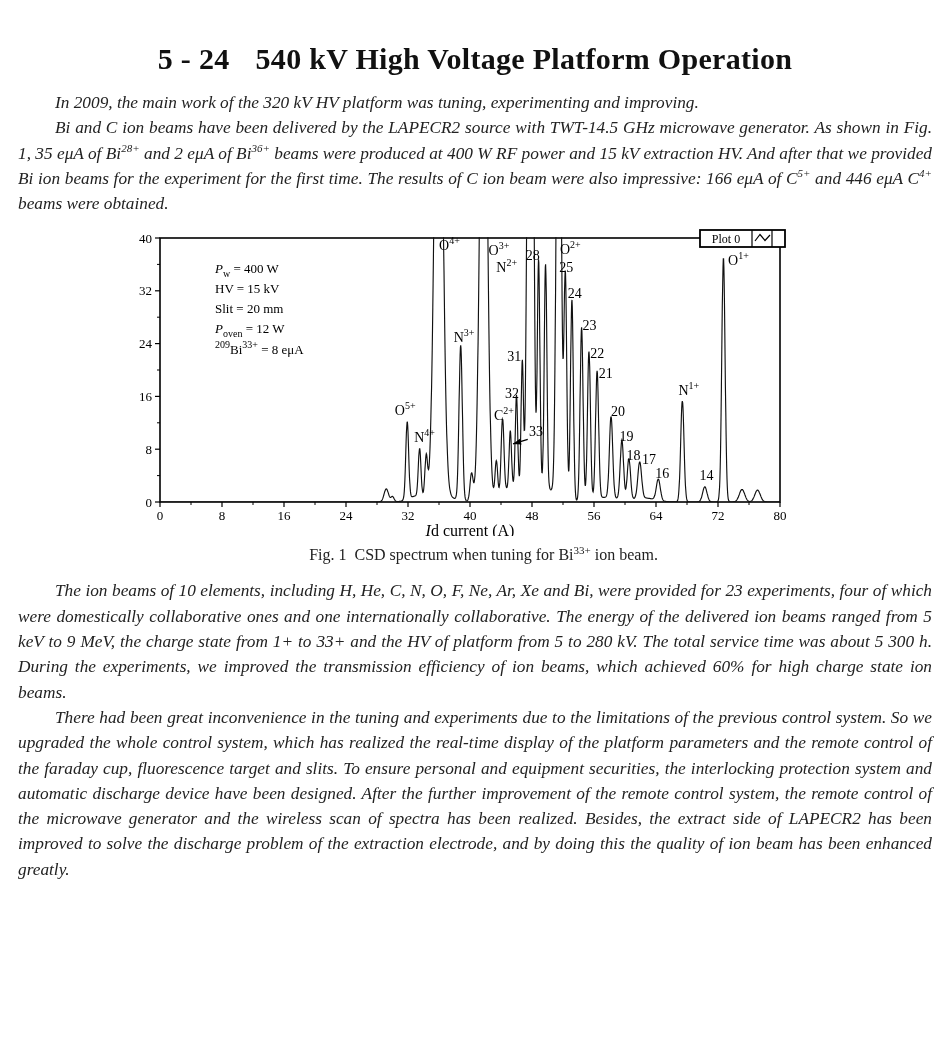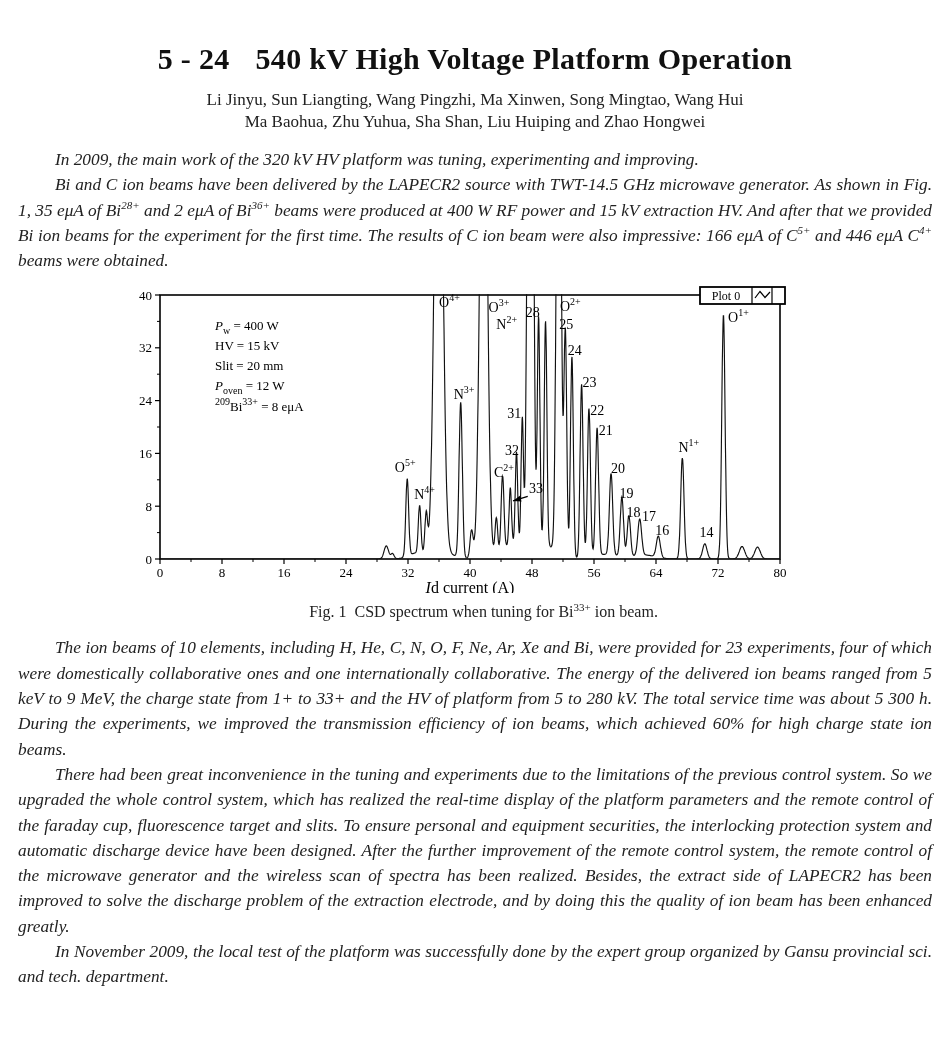--- a/index.html
+++ b/index.html
@@ -27,24 +27,20 @@
   .param{font-size:13px;}
   .legend-text{font-size:12px;}
 </style>
 </head>
 <body>
 
 <div class="page">
 
   <h1 class="title"><span class="num">5 - 24</span><span>540 kV High Voltage Platform Operation</span></h1>
 
-  <div class="authors">
-    <div>Li Jinyu, Sun Liangting, Wang Pingzhi, Ma Xinwen, Song Mingtao, Wang Hui</div>
-    <div>Ma Baohua, Zhu Yuhua, Sha Shan, Liu Huiping and Zhao Hongwei</div>
-  </div>
 
   <div class="bodytext" id="intro-paras">
       <p>In 2009, the main work of the 320 kV HV platform was tuning, experimenting and improving.</p>
       <p>Bi and C ion beams have been delivered by the LAPECR2 source with TWT-14.5 GHz microwave generator. As shown in Fig. 1, 35 eμA of Bi<sup>28+</sup> and 2 eμA of Bi<sup>36+</sup> beams were produced at 400 W RF power and 15 kV extraction HV. And after that we provided Bi ion beams for the experiment for the first time. The results of C ion beam were also impressive: 166 eμA of C<sup>5+</sup> and 446 eμA C<sup>4+</sup> beams were obtained.</p>
     </div>
 
   <figure class="figure">
     <svg id="chart-svg" width="690" height="312" viewBox="0 0 690 312">
         <defs>
           <clipPath id="plotclip">
@@ -152,16 +148,15 @@
           <text x="596" y="18.5" text-anchor="middle" class="legend-text">Plot 0</text>
           <polyline points="625,17 630,10.5 635,16.5 640,11" fill="none" stroke="#000" stroke-width="1.2"></polyline>
         </g>
       </svg>
     <figcaption class="caption" id="fig-caption">Fig. 1&nbsp;&nbsp;CSD spectrum when tuning for Bi<sup>33+</sup> ion beam.</figcaption>
   </figure>
 
   <div class="bodytext" id="body-paras">
       <p>The ion beams of 10 elements, including H, He, C, N, O, F, Ne, Ar, Xe and Bi, were provided for 23 experiments, four of which were domestically collaborative ones and one internationally collaborative. The energy of the delivered ion beams ranged from 5 keV to 9 MeV, the charge state from 1+ to 33+ and the HV of platform from 5 to 280 kV. The total service time was about 5 300 h. During the experiments, we improved the transmission efficiency of ion beams, which achieved 60% for high charge state ion beams.</p>
       <p>There had been great inconvenience in the tuning and experiments due to the limitations of the previous control system. So we upgraded the whole control system, which has realized the real-time display of the platform parameters and the remote control of the faraday cup, fluorescence target and slits. To ensure personal and equipment securities, the interlocking protection system and automatic discharge device have been designed. After the further improvement of the remote control system, the remote control of the microwave generator and the wireless scan of spectra has been realized. Besides, the extract side of LAPECR2 has been improved to solve the discharge problem of the extraction electrode, and by doing this the quality of ion beam has been enhanced greatly.</p>
-      <p>In November 2009, the local test of the platform was successfully done by the expert group organized by Gansu provincial sci. and tech. department.</p>
     </div>
 
 </div>
 
 </body></html>

